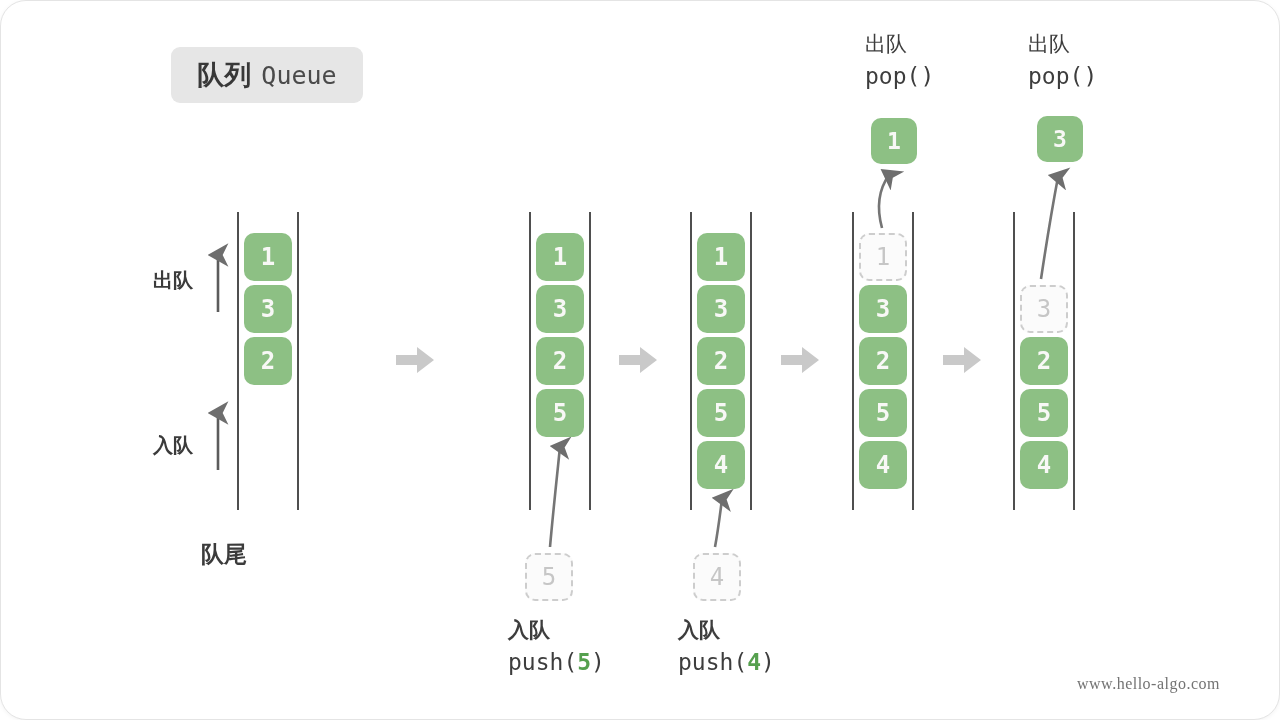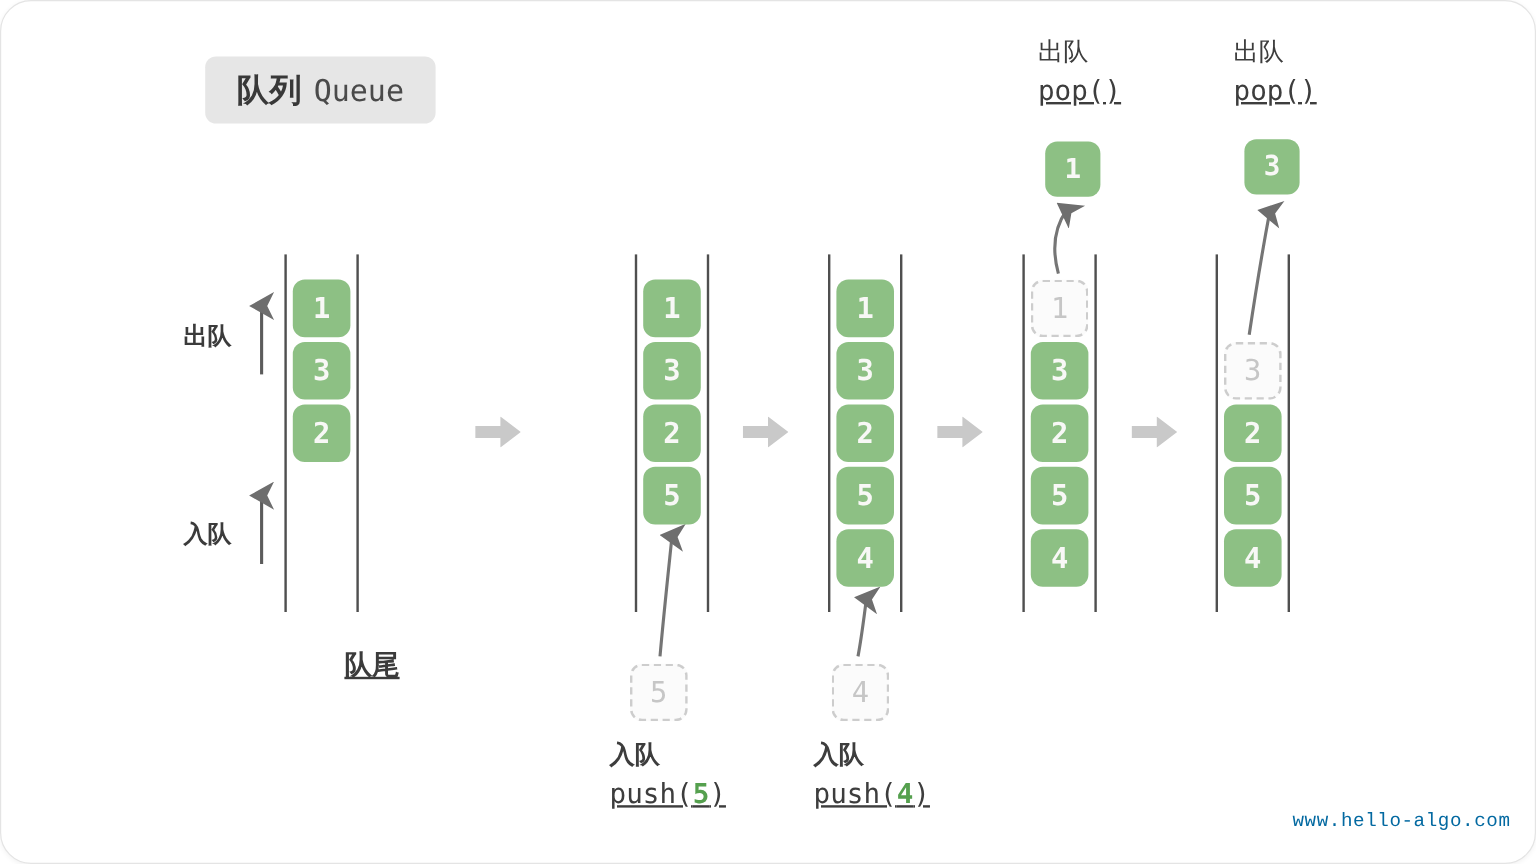--- a/index.html
+++ b/index.html
@@ -13,55 +13,55 @@
   
   .title-box{
     left:170px;top:46px;width:192px;height:56px;background:#e6e6e6;border-radius:9px;
     display:flex;align-items:center;justify-content:center;gap:10px;
   }
   .title-zh{font-size:27px;font-weight:bold;color:#383838;}
   .title-en{font-family:"DejaVu Sans Mono",monospace;font-size:25px;color:#4a4a4a;}
   
   .cjk-label{font-weight:bold;color:#3b3b3b;}
   .front-label{left:200px;top:154px;width:132px;text-align:center;font-size:23px;}
-  .rear-label{left:200px;top:538px;width:132px;text-align:right;font-size:23px;text-decoration:underline;}
+  .rear-label{left:200px;top:538px;width:132px;text-align:left;font-size:23px;}
   .deq-label{left:140px;top:266px;width:52px;text-align:right;font-size:20px;}
   .enq-label{left:140px;top:431px;width:52px;text-align:right;font-size:20px;}
   
   .qline{position:absolute;width:2px;background:#4f4f4f;}
   .slot{
     position:absolute;width:48px;height:48px;border-radius:10px;box-sizing:border-box;
     display:flex;align-items:center;justify-content:center;
     font-family:"DejaVu Sans Mono",monospace;font-size:24px;
   }
   .slot.solid{background:#8dc084;color:#f8f8f6;font-weight:600;}
   .slot.dashed{background:#fbfbfb;border:2px dashed #cdcdcd;color:#c6c6c6;font-weight:500;}
   .popped{
     position:absolute;width:46px;height:46px;border-radius:10px;background:#8dc084;
     color:#f8f8f6;display:flex;align-items:center;justify-content:center;
     font-family:"DejaVu Sans Mono",monospace;font-size:23px;font-weight:600;
   }
   
   .anno{line-height:1.0;}
   .anno .zh{font-size:21px;font-weight:500;color:#3d3d3d;display:block;margin-bottom:11px;}
-  .anno .code{font-family:"DejaVu Sans Mono",monospace;font-size:23px;color:#3d3d3d;display:block;text-decoration:underline;}
+  .anno .code{font-family:"DejaVu Sans Mono",monospace;font-size:23px;color:#3d3d3d;display:block;}
   .anno .arg{color:#55a04e;font-weight:bold;}
   .pop-anno-1{left:864px;top:32px;}
   .pop-anno-2{left:1027px;top:32px;}
   .push-anno-1{left:507px;top:618px;}
   .push-anno-2{left:677px;top:618px;}
   .push-anno-1 .zh,.push-anno-2 .zh{font-weight:bold;}
   
   .block-arrow{position:absolute;width:38px;height:26px;}
   .block-arrow polygon{fill:#c9c9c9;}
   
   #arrow-layer{left:0;top:0;pointer-events:none;}
   .watermark{
-    left:1076px;top:674px;font-family:Liberation Mono, monospace;
-    font-size:16px;color:#0369a1;letter-spacing:0.5px;
+    left:1076px;top:674px;font-family:Liberation Serif, serif;
+    font-size:16px;color:#737373;letter-spacing:0.5px;
   }
 </style>
 </head>
 <body>
 
 <div id="stage">
 
   <div class="abs title-box">
     <span class="title-zh">队列</span>
     <span class="title-en">Queue</span>

